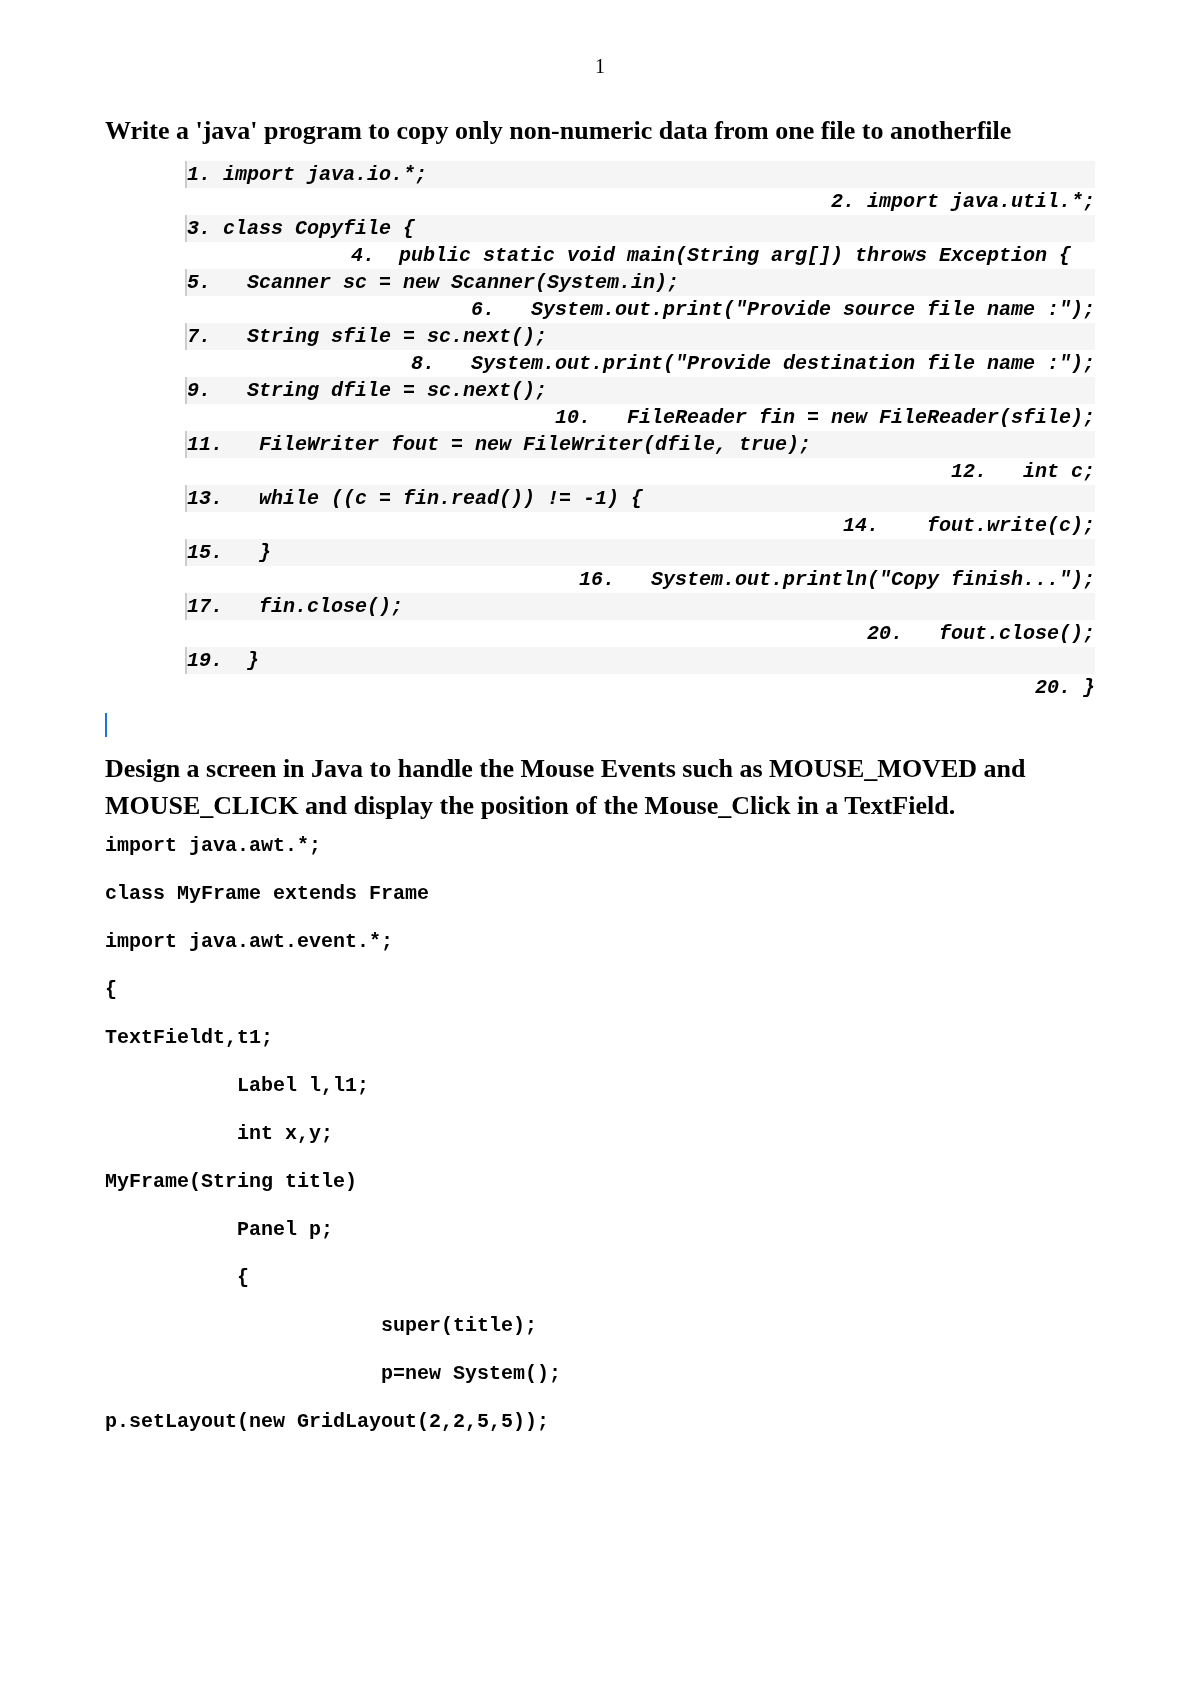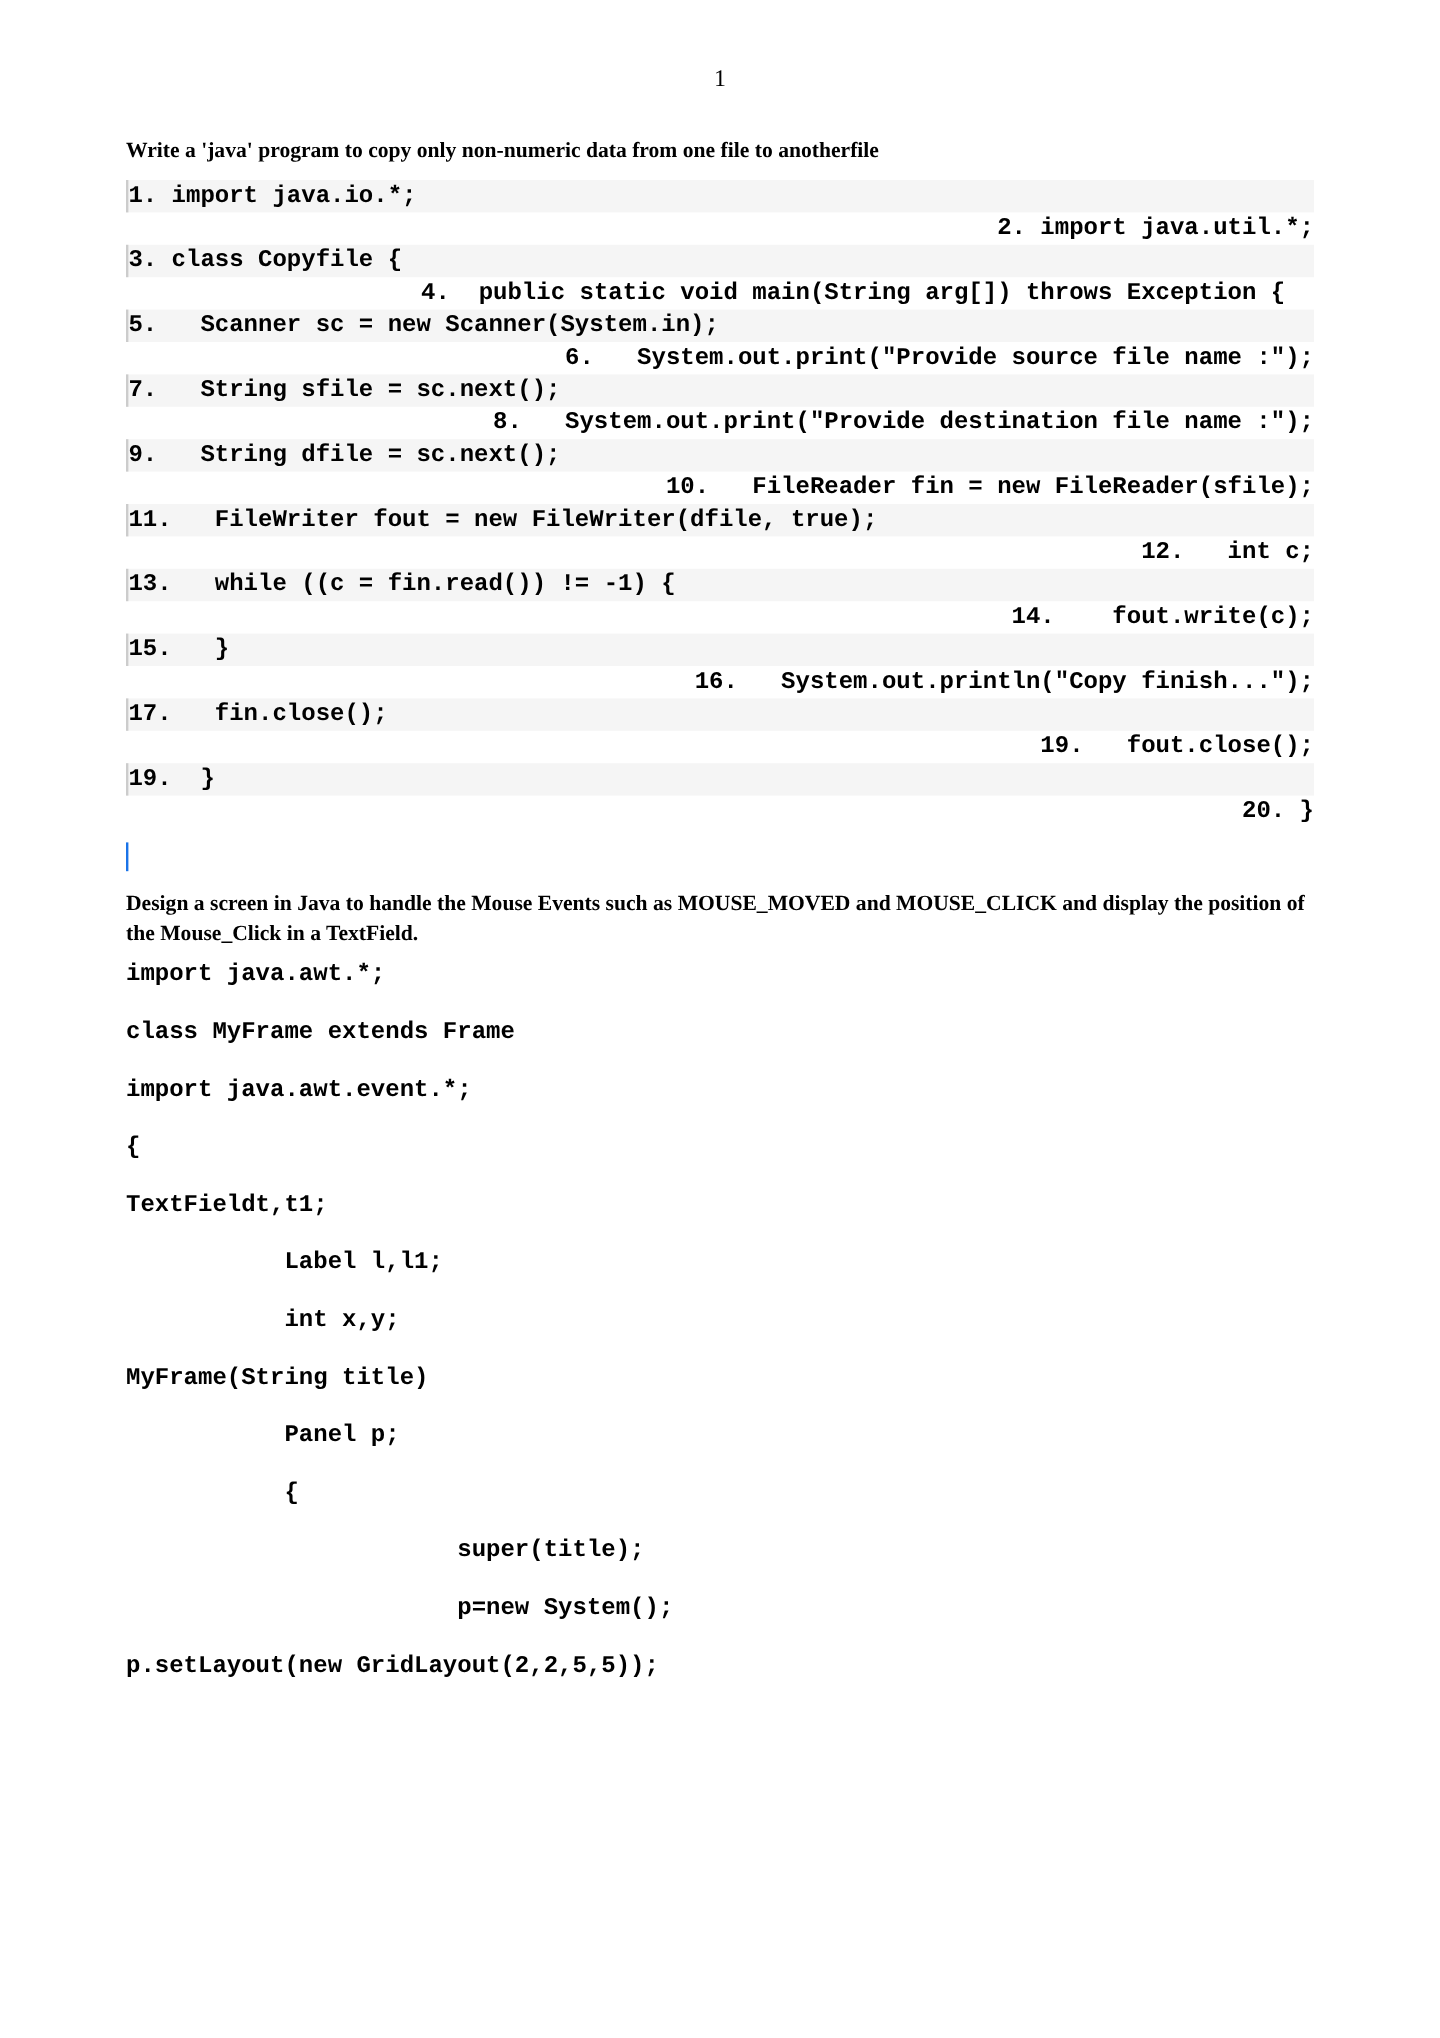--- a/index.html
+++ b/index.html
@@ -19,28 +19,30 @@
     }
     .page-number {
       text-align: center;
       font-size: 20px;
       color: #000;
       margin-bottom: 35px;
     }
     .heading {
       font-family: "Times New Roman", serif;
       font-weight: bold;
-      font-size: 18px;
+      font-size: 26px;
       color: #000;
       margin-bottom: 12px;
       line-height: 1.4;
     }
     .code-block-1 {
+      margin-left: 80px;
       margin-top: 10px;
       margin-bottom: 12px;
+      font-style: italic;
     }
     .code-line {
       font-family: "Courier New", monospace;
       font-weight: bold;
       font-size: 20px;
       color: #000;
       white-space: pre;
       line-height: 1.25;
       padding: 1px 0;
     }
@@ -91,21 +93,21 @@
     <div class="code-line nobg">8.   System.out.print("Provide destination file name :");</div>
     <div class="code-line bg">9.   String dfile = sc.next();</div>
     <div class="code-line nobg">10.   FileReader fin = new FileReader(sfile);</div>
     <div class="code-line bg">11.   FileWriter fout = new FileWriter(dfile, true);</div>
     <div class="code-line nobg">12.   int c;</div>
     <div class="code-line bg">13.   while ((c = fin.read()) != -1) {</div>
     <div class="code-line nobg">14.    fout.write(c);</div>
     <div class="code-line bg">15.   }</div>
     <div class="code-line nobg">16.   System.out.println("Copy finish...");</div>
     <div class="code-line bg">17.   fin.close();</div>
-    <div class="code-line nobg">19.   fout.close();</div>
+    <div class="code-line nobg">20.   fout.close();</div>
     <div class="code-line bg">19.  }</div>
     <div class="code-line nobg">20. }</div>
   </div>
 
   <div class="cursor-mark"></div>
 
   <div class="heading">Design a screen in Java to handle the Mouse Events such as MOUSE_MOVED and MOUSE_CLICK and display the position of the Mouse_Click in a TextField.</div>
 
   <div class="code-block-2">
     <div class="code-loose">import java.awt.*;</div>

